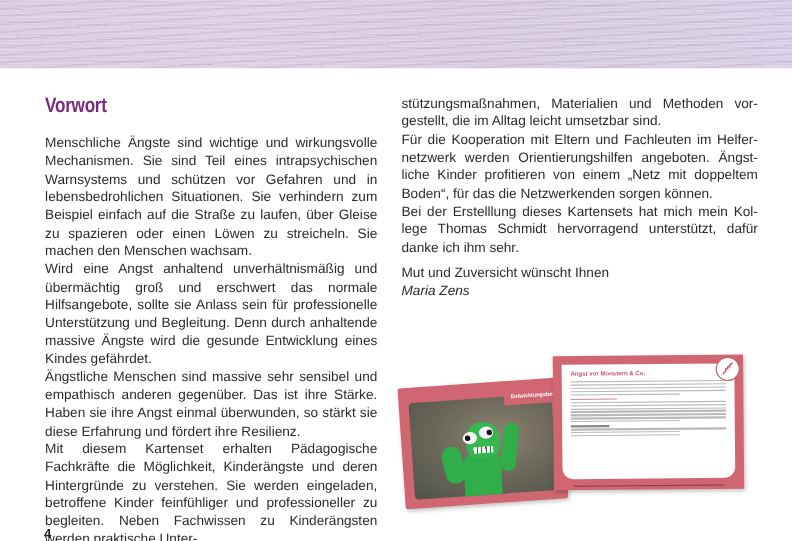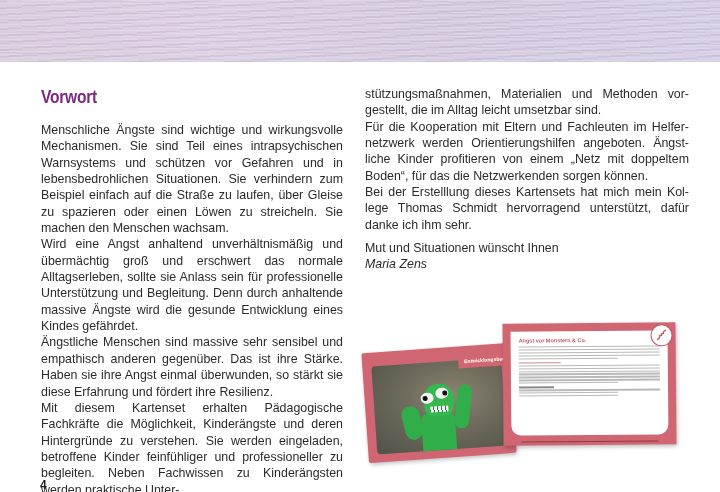--- a/index.html
+++ b/index.html
@@ -86,30 +86,30 @@
   </style>
 </head>
 <body>
 
 <div class="header-band"></div>
 
 <h1 class="title">Vorwort</h1>
 
 <div class="col col-left">
   <p>Menschliche Ängste sind wichtige und wirkungsvol­le Mechanismen. Sie sind Teil eines intrapsychischen Warnsystems und schützen vor Gefahren und in lebens­bedrohlichen Situationen. Sie verhindern zum Beispiel einfach auf die Straße zu laufen, über Gleise zu spa­zieren oder einen Löwen zu streicheln. Sie machen den Menschen wachsam.</p>
-  <p>Wird eine Angst anhaltend unverhältnismäßig und über­mächtig groß und erschwert das normale Alltagserleben, sollte sie Anlass sein für professionelle Unterstützung und Begleitung. Denn durch anhaltende massive Ängste wird die gesunde Entwicklung eines Kindes gefährdet.</p>
+  <p>Wird eine Angst anhaltend unverhältnismäßig und über­mächtig groß und erschwert das normale Hilfsangebote, sollte sie Anlass sein für professionelle Unterstützung und Begleitung. Denn durch anhaltende massive Ängste wird die gesunde Entwicklung eines Kindes gefährdet.</p>
   <p>Ängstliche Menschen sind massive sehr sensibel und empathisch anderen gegenüber. Das ist ihre Stärke. Haben sie ihre Angst einmal überwunden, so stärkt sie diese Erfahrung und fördert ihre Resilienz.</p>
   <p>Mit diesem Kartenset erhalten Pädagogische Fachkräfte die Möglichkeit, Kinderängste und deren Hintergründe zu verstehen. Sie werden eingeladen, betroffene Kinder feinfühliger und professioneller zu begleiten. Neben Fachwissen zu Kinderängsten werden praktische Unter-</p>
 </div>
 
 <div class="col col-right">
   <p>stützungsmaßnahmen, Materialien und Methoden vor­gestellt, die im Alltag leicht umsetzbar sind.</p>
   <p>Für die Kooperation mit Eltern und Fachleuten im Helfer­netzwerk werden Orientierungshilfen angeboten. Ängst­liche Kinder profitieren von einem „Netz mit doppeltem Boden“, für das die Netzwerkenden sorgen können.</p>
   <p>Bei der Erstelllung dieses Kartensets hat mich mein Kol­lege Thomas Schmidt hervorragend unterstützt, dafür danke ich ihm sehr.</p>
-  <p class="closing">Mut und Situationen wünscht Ihnen</p>
+  <p class="closing">Mut und Zuversicht wünscht Ihnen</p>
   <p class="signature">Maria Zens</p>
 </div>
 
 <div class="card-front">
   <div class="photo">
     <div class="monster-arm-l"></div>
     <div class="monster-arm-r"></div>
     <div class="monster-body"></div>
     <div class="monster-head"></div>
     <div class="eye eye-l"></div>

